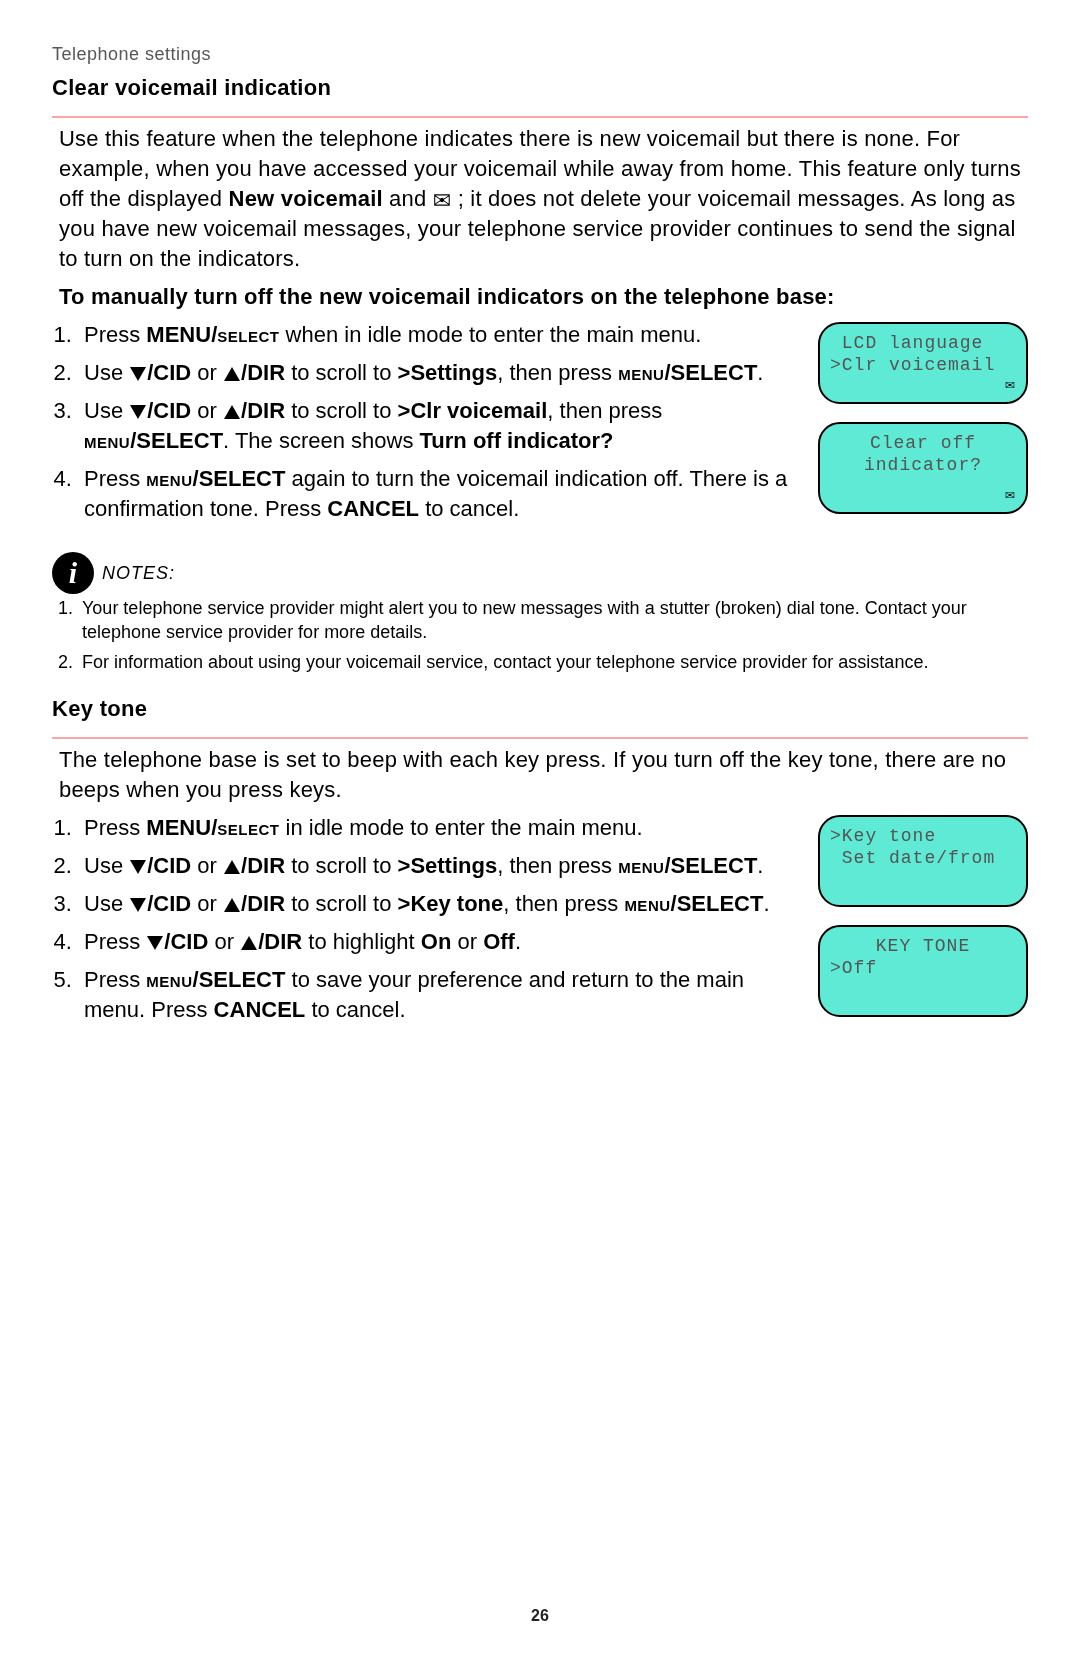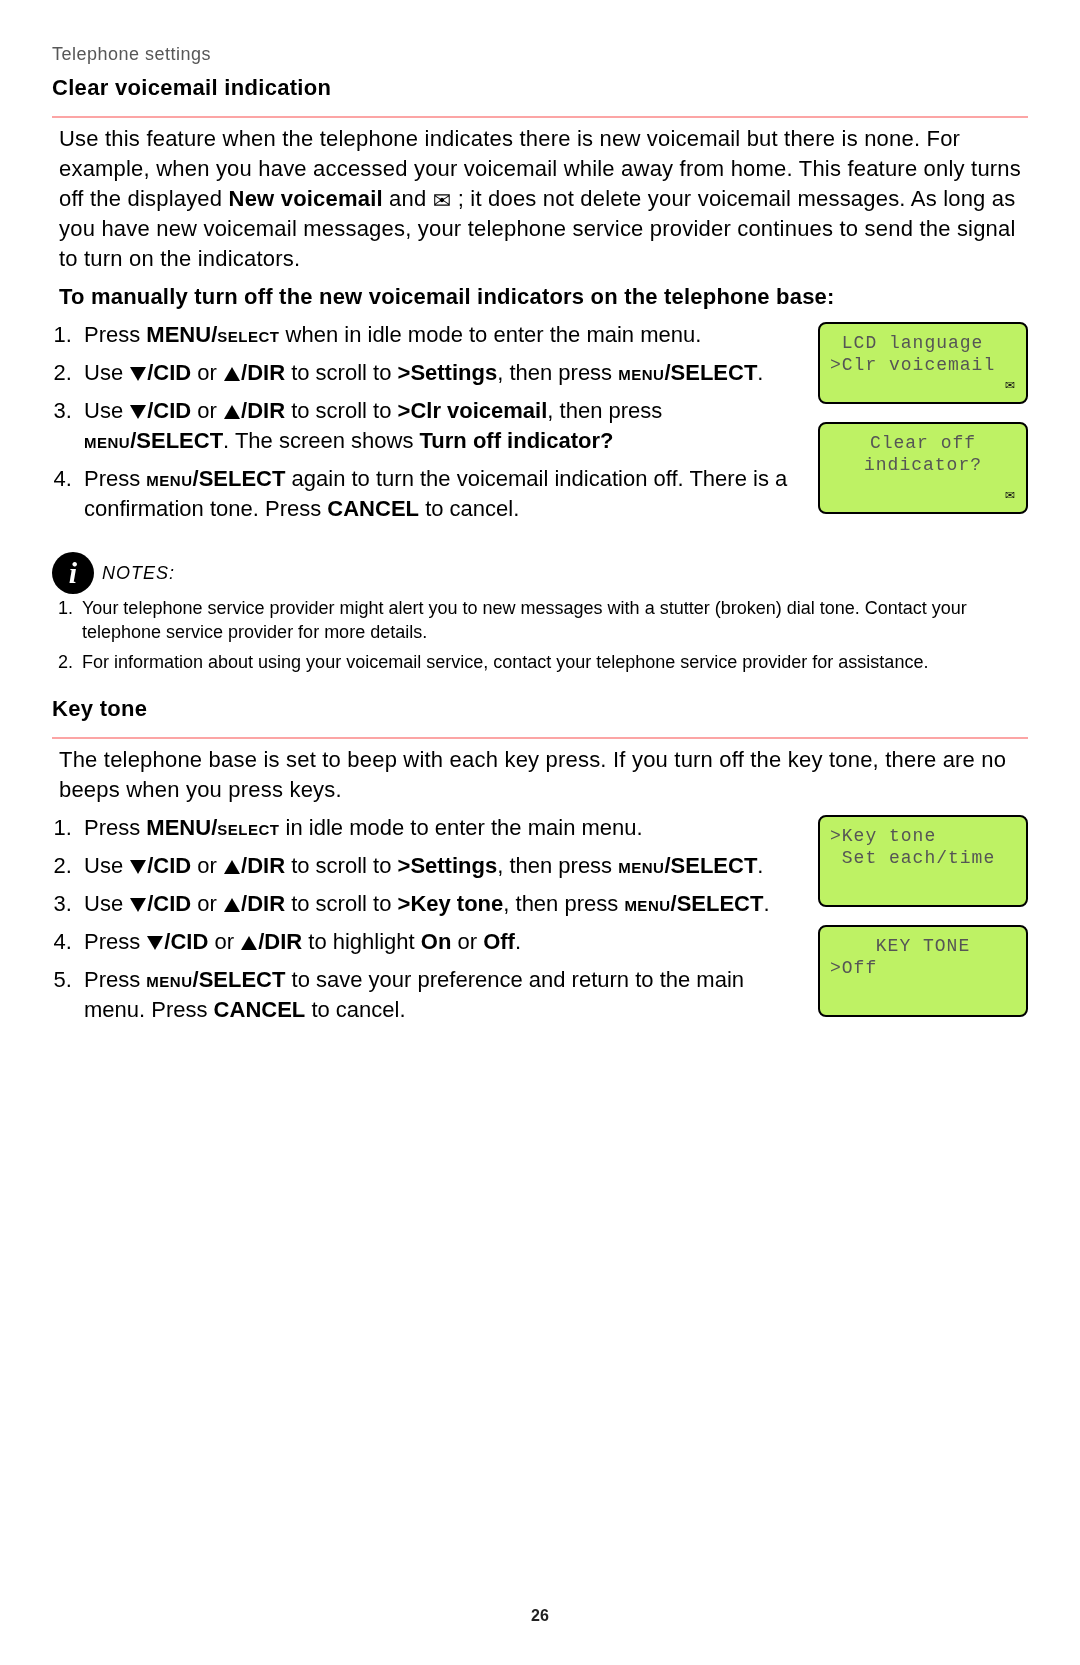--- a/index.html
+++ b/index.html
@@ -62,22 +62,22 @@
     font-variant: small-caps;
     font-weight: 700;
     letter-spacing: .5px;
   }
 
   
   .lcd {
     width: 210px;
     min-height: 82px;
     border: 2px solid #000;
-    border-radius: 8px;
-    background: #bef264;
+    border-radius: 22px;
+    background: #5eead4;
     font-family: "Courier New", monospace;
     letter-spacing: 1px;
     font-size: 18px;
     line-height: 22px;
     padding: 8px 10px 4px 10px;
     box-sizing: border-box;
     position: relative;
     color: #444;
   }
   .lcd.tall { min-height: 92px; }
@@ -240,21 +240,21 @@
           <span>Press </span><span class="tri-down"></span><span class="bold">/CID</span><span> or </span><span class="tri-up"></span><span class="bold">/DIR</span><span> to highlight </span><span class="bold">On</span><span> or </span><span class="bold">Off</span><span>.</span>
         </li>
         <li>
           <span>Press </span><span class="smallcaps">menu</span><span class="bold">/SELECT</span><span> to save your preference and return to the main menu. Press </span><span class="bold">CANCEL</span><span> to cancel.</span>
         </li>
       </ol>
     </div>
     <div class="right">
       <div class="lcd tall">
         <div class="line">&gt;Key tone</div>
-        <div class="line"> Set each/time</div>
+        <div class="line"> Set date/from</div>
       </div>
       <div class="lcd tall">
         <div class="line center">KEY TONE</div>
         <div class="line">&gt;Off</div>
       </div>
     </div>
   </div>
 
 </div>
 

